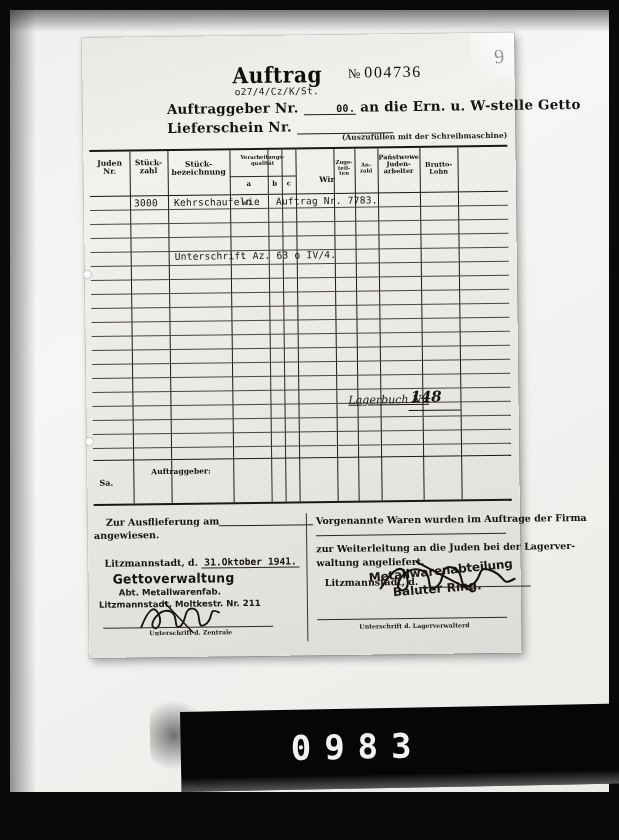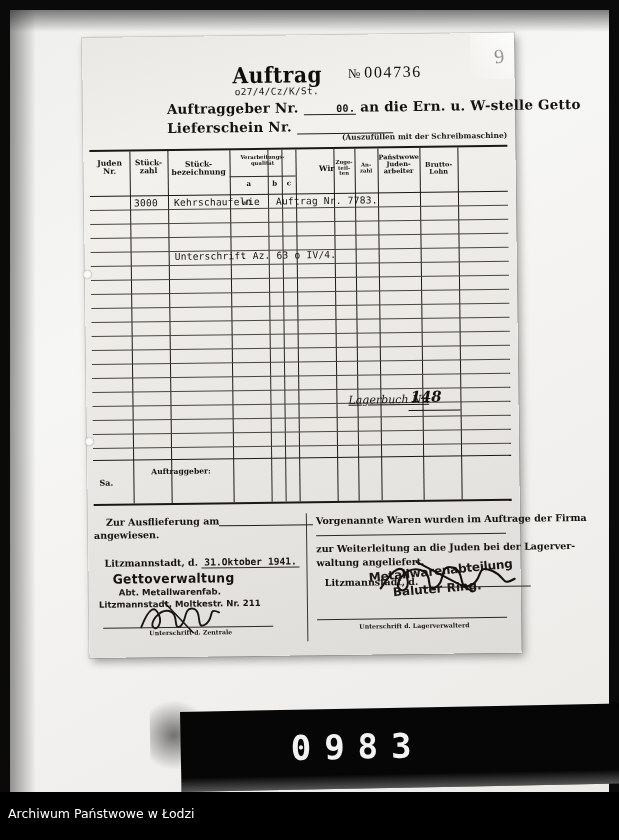--- a/index.html
+++ b/index.html
@@ -287,21 +287,21 @@
         <div>Stück-</div>
           <div>bezeichnung</div>
       </div>
       <div class="colhead ch-sm" style="left:141px;top:5px;width:64px;">
         <div>Verarbeitungs-</div>
           <div>qualität</div>
       </div>
       <div class="colhead ch-abc" style="left:141px;top:30px;width:36px;">a</div>
       <div class="colhead ch-abc" style="left:178px;top:30px;width:14px;">b</div>
       <div class="colhead ch-abc" style="left:192px;top:30px;width:14px;">c</div>
-      <div class="colhead ch-lg" style="left:207px;top:16px;width:60px;">Wir</div>
+      <div class="colhead ch-lg" style="left:207px;top:27px;width:60px;">Wir</div>
       <div class="colhead ch-sm" style="left:245px;top:11px;width:19px;">
         <div>Zuge-</div>
           <div>teil-</div>
           <div>ten</div>
       </div>
       <div class="colhead ch-sm" style="left:266px;top:14px;width:21px;">
         <div>An-</div>
           <div>zahl</div>
       </div>
       <div class="colhead ch-md" style="left:289px;top:6px;width:40px;">
@@ -403,16 +403,13 @@
 
     <div class="punch" style="left:-2px;top:232px;"></div>
     <div class="punch" style="left:-2px;top:399px;"></div>
   </div>
 
   <div id="counter-smudge"></div>
   <div id="counter-bar">
     <div id="counter-digits">0983</div>
   </div>
 
-  <div id="caption">
-    <div id="caption-text">Archiwum Państwowe w Łodzi</div>
-  </div>
 </div>
 
 </body></html>

